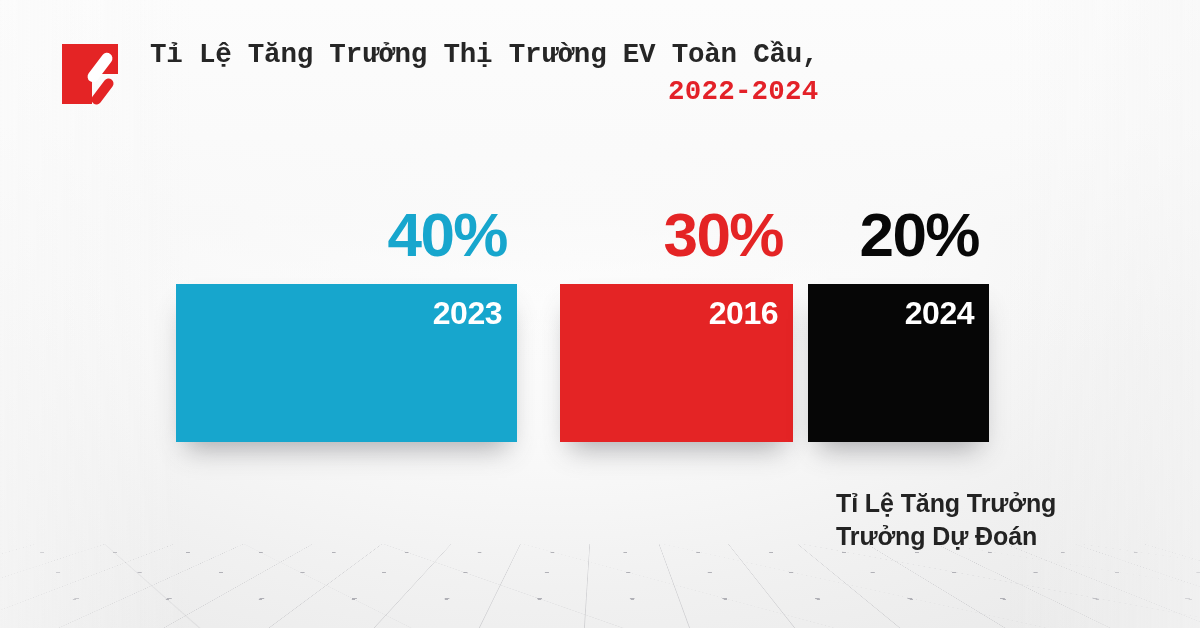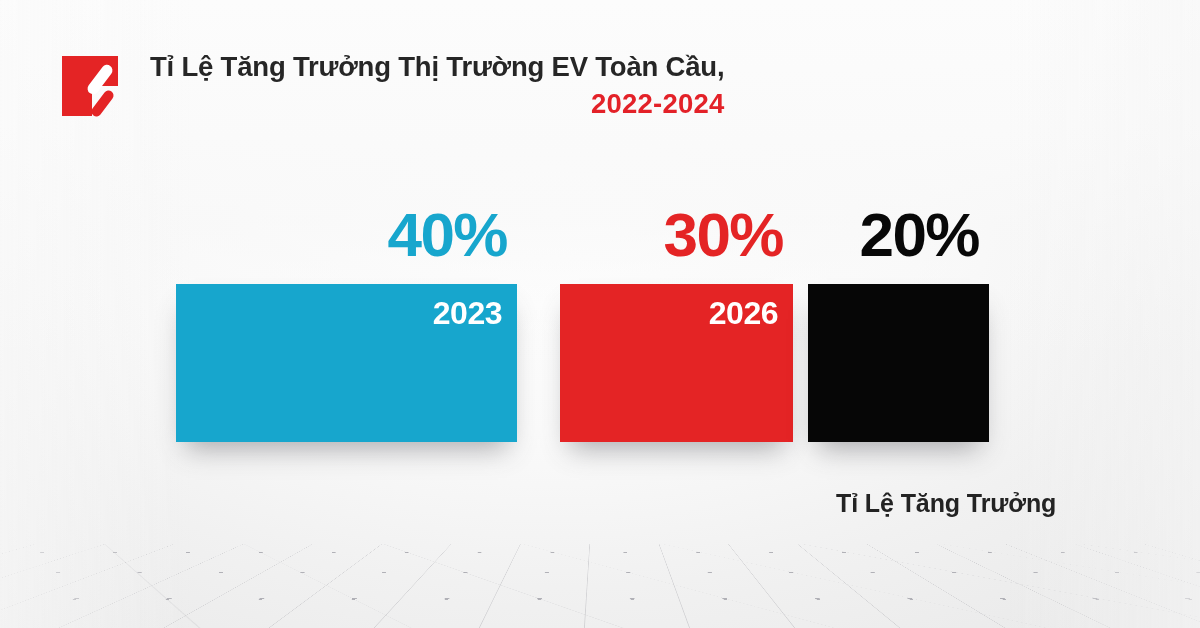--- a/index.html
+++ b/index.html
@@ -65,23 +65,24 @@
   }
   .side-fade {
     position:absolute; inset:0;
     background:
       linear-gradient(to right, rgba(250,250,250,0.55) 0%, rgba(250,250,250,0) 16%, rgba(250,250,250,0) 84%, rgba(246,246,246,0.55) 100%);
     pointer-events:none;
   }
 
   
   .header {
-    position:absolute; left:58px; top:48px;
+    position:absolute; left:58px; top:36px;
     display:flex; align-items:flex-start; gap:20px;
     z-index:10;
+    font-family:Liberation Mono, monospace;
   }
   .logo { position:relative; width:72px; height:72px; flex:none; margin-top:4px; }
   .logo svg { display:block; width:72px; height:72px; }
 
   .titles { padding-top:2px; }
   .title-main {
     font-size:27.5px; font-weight:bold; color:#262626;
     letter-spacing:-0.2px; line-height:1.22;
     white-space:nowrap;
   }
@@ -177,29 +178,31 @@
     <div class="bar-group" id="bar-2023">
       <div class="bar">
         <span class="bar-value">40%</span>
         <span class="bar-year">2023</span>
       </div>
     </div>
 
     <div class="bar-group" id="bar-2022">
       <div class="bar">
         <span class="bar-value">30%</span>
-        <span class="bar-year">2026</span>
+        <span class="bar-year">2016</span>
       </div>
     </div>
 
     <div class="bar-group" id="bar-2024">
       <div class="bar">
         <span class="bar-value">20%</span>
+        <span class="bar-year">2024</span>
       </div>
     </div>
 
   </div>
 
   <div class="caption">
     <div>Tỉ Lệ Tăng Trưởng</div>
+    <div>Trưởng Dự Đoán</div>
   </div>
 
 </div>
 
 </body></html>

